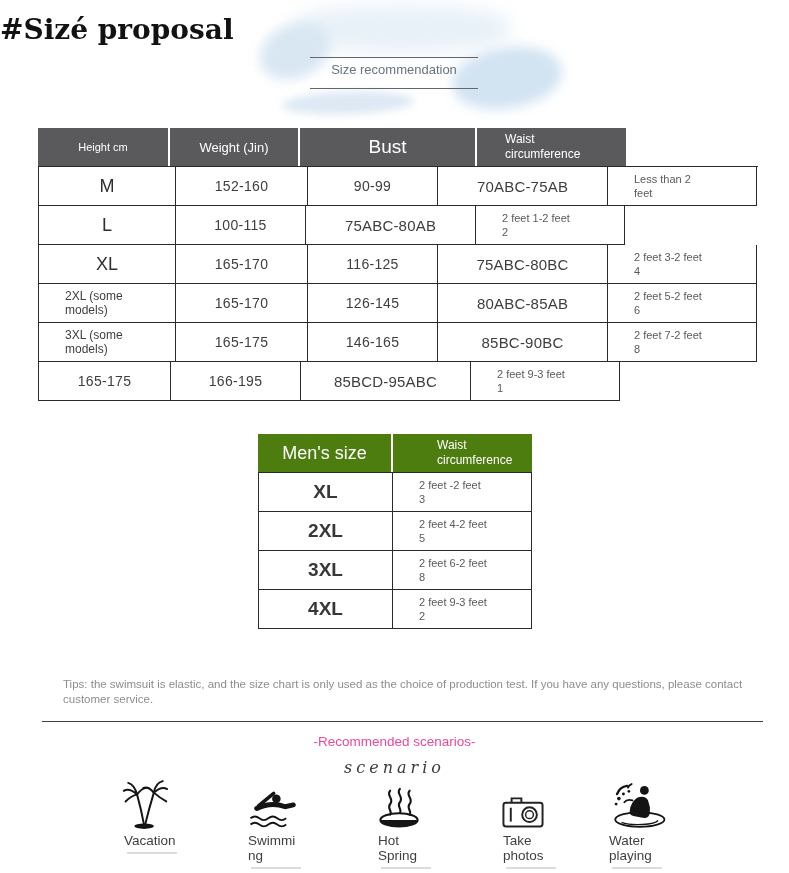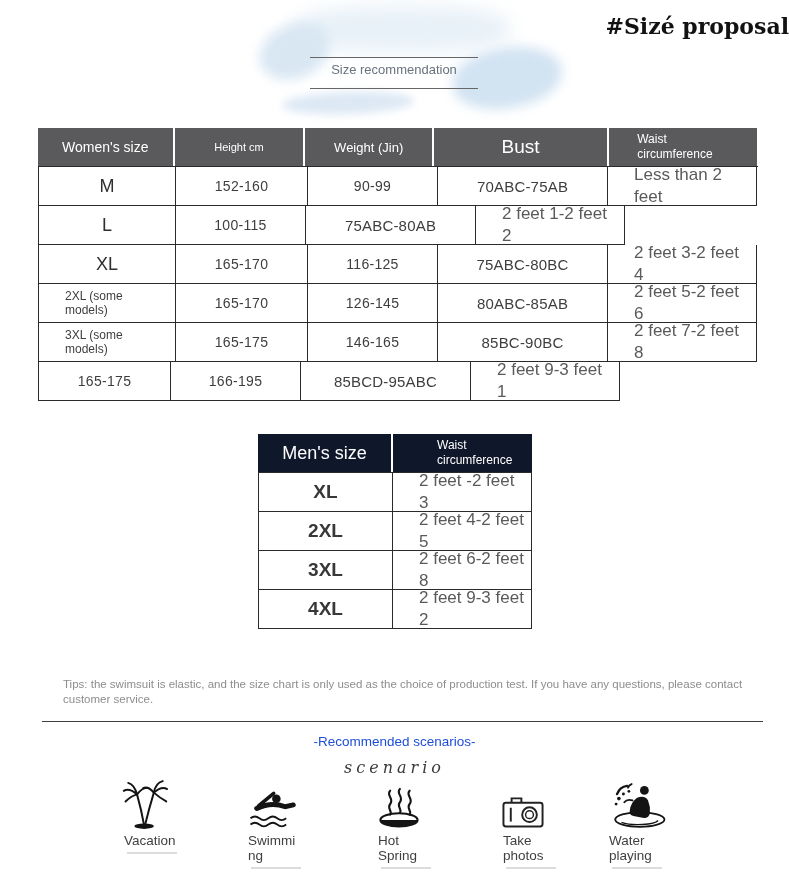--- a/index.html
+++ b/index.html
@@ -7,22 +7,22 @@
     position:relative; width:789px; height:873px; background:#ffffff;
     font-family:"Liberation Sans", sans-serif; overflow:hidden;
   }
   
   .brush{position:absolute; pointer-events:none;}
   .b1{left:258px; top:24px; width:74px; height:54px; background:#d9e7f3; border-radius:50%; transform:rotate(-24deg); filter:blur(6px);}
   .b2{left:452px; top:48px; width:110px; height:60px; background:#d2e3f2; border-radius:48%; transform:rotate(-9deg); filter:blur(6px);}
   .b3{left:282px; top:92px; width:132px; height:22px; background:#dce8f4; border-radius:50%; transform:rotate(-2deg); filter:blur(4px);}
   .b4{left:296px; top:6px; width:214px; height:46px; background:#e8f1f8; border-radius:40%; filter:blur(9px);}
   .title{
-    position:absolute; left:0; top:13px; width:789px; text-align:right;
-    font-family:"DejaVu Serif", serif; font-weight:bold; font-size:22px; color:#121212;
+    position:absolute; left:0; top:13px; width:789px; text-align:left;
+    font-family:"DejaVu Serif", serif; font-weight:bold; font-size:28px; color:#121212;
   }
   .subline{position:absolute; left:310px; width:168px; border-top:1px solid #666;}
   .subline-top{top:57px;} .subline-bottom{top:88px;}
   .subtitle{position:absolute; left:310px; top:62px; width:168px; text-align:center; font-size:13px; color:#68737e;}
 
   
   .whead{position:absolute; left:38px; top:128px; width:719px; height:38px; display:flex; }
   .whead .wc{background:#5a5a5c; color:#fff; border-right:2px solid #fff;}
   .whead .wc:last-child{border-right:none;}
   .wc{box-sizing:border-box; display:flex; align-items:center; justify-content:center;}
@@ -35,40 +35,40 @@
          border-left:1px solid #2a2a2a; border-top:1px solid #2a2a2a;}
   .wrow{display:flex; height:39px;}
   .wbody .wc{border-right:1px solid #2a2a2a; border-bottom:1px solid #2a2a2a; background:#fff;}
   .bw0{width:137px;} .bw1{width:132px;} .bw2{width:130px;} .bw3{width:170px;} .bw4{width:149px;}
   .cell-size{font-size:18px; color:#2f2f2f;}
   .cell-size.small{justify-content:flex-start; padding-left:26px;}
   .cell-size.small .sz{display:inline-block; max-width:78px; font-size:12px; color:#3e3e3e; line-height:1.18; text-align:left;}
   .cell-num{font-size:14px; color:#3e3e3e; letter-spacing:0.3px;}
   .cell-bust{font-size:15px; color:#3e3e3e; letter-spacing:0.2px;}
   .cell-waist{flex-direction:column; align-items:flex-start; justify-content:center; padding-left:26px;
-              font-size:17px; color:#5a5a5a; line-height:1.3;}
+              font-size:11px; color:#5a5a5a; line-height:1.3;}
   .cell-waist span{display:block;}
 
   
   .mhead{position:absolute; left:258px; top:434px; width:274px; height:38px; display:flex;}
-  .mhead .wc{background:#0f172a; color:#fff;}
+  .mhead .wc{background:#4d7c0f; color:#fff;}
   .mw0{width:135px; border-right:2px solid #fff; font-size:18px;}
   .mw1{width:139px; flex-direction:column; align-items:flex-start; justify-content:center; padding-left:44px; font-size:12px; line-height:1.25;}
   .mw1 span{display:block;}
   .mbody{position:absolute; left:258px; top:472px; width:274px; box-sizing:border-box;
          border-left:1px solid #2a2a2a; border-top:1px solid #2a2a2a;}
   .mrow{display:flex; height:39px;}
   .mbody .wc{border-right:1px solid #2a2a2a; border-bottom:1px solid #2a2a2a; background:#fff;}
   .mb0{width:134px; font-size:19px; font-weight:bold; color:#383838;}
   .mb1{width:139px;}
 
   
   .tips{position:absolute; left:63px; top:677px; width:720px; font-size:11.5px; color:#8d8d8d; line-height:1.3;}
   .hr{position:absolute; left:42px; top:721px; width:721px; border-top:1px solid #3f3f3f;}
-  .scen-heading{position:absolute; left:0; top:734px; width:789px; text-align:center; font-size:13.5px; color:#1d4ed8;}
+  .scen-heading{position:absolute; left:0; top:734px; width:789px; text-align:center; font-size:13.5px; color:#ec4899;}
   .scen-script{position:absolute; left:0; top:758px; width:789px; text-align:center;
                font-family:"DejaVu Serif", serif; font-style:italic; font-size:16px; letter-spacing:4px; color:#3a3a3a;}
   .scene-item{position:absolute; top:780px; width:72px;}
   .si-1{left:122px;} .si-2{left:246px;} .si-3{left:376px;} .si-4{left:501px;} .si-5{left:607px;}
   .scene-icon{height:50px; display:flex; align-items:flex-end;}
   .scene-label{margin-top:3px; margin-left:2px; width:52px; font-size:13.5px; color:#3f3f3f; line-height:1.12;
                text-align:left; overflow-wrap:break-word;}
   .scene-underline{margin-top:4px; margin-left:5px; width:50px; height:2px; background:#dcdcdc;}
   svg{display:block;}
 </style>
@@ -80,21 +80,20 @@
   <div class="brush b4"></div>
   <div class="brush b1"></div>
   <div class="brush b2"></div>
   <div class="brush b3"></div>
   <div class="title">#Sizé proposal</div>
   <div class="subline subline-top"></div>
   <div class="subtitle">Size recommendation</div>
   <div class="subline subline-bottom"></div>
 
   <div class="whead">
-    <div class="wc hw0 h-size">Women's size</div>
     <div class="wc hw1 h-height">Height cm</div>
     <div class="wc hw2 h-weight">Weight (Jin)</div>
     <div class="wc hw3 h-bust">Bust</div>
     <div class="wc hw4 h-waist">
       <span>Waist</span>
       <span>circumference</span>
     </div>
   </div>
 
   <div class="wbody">

